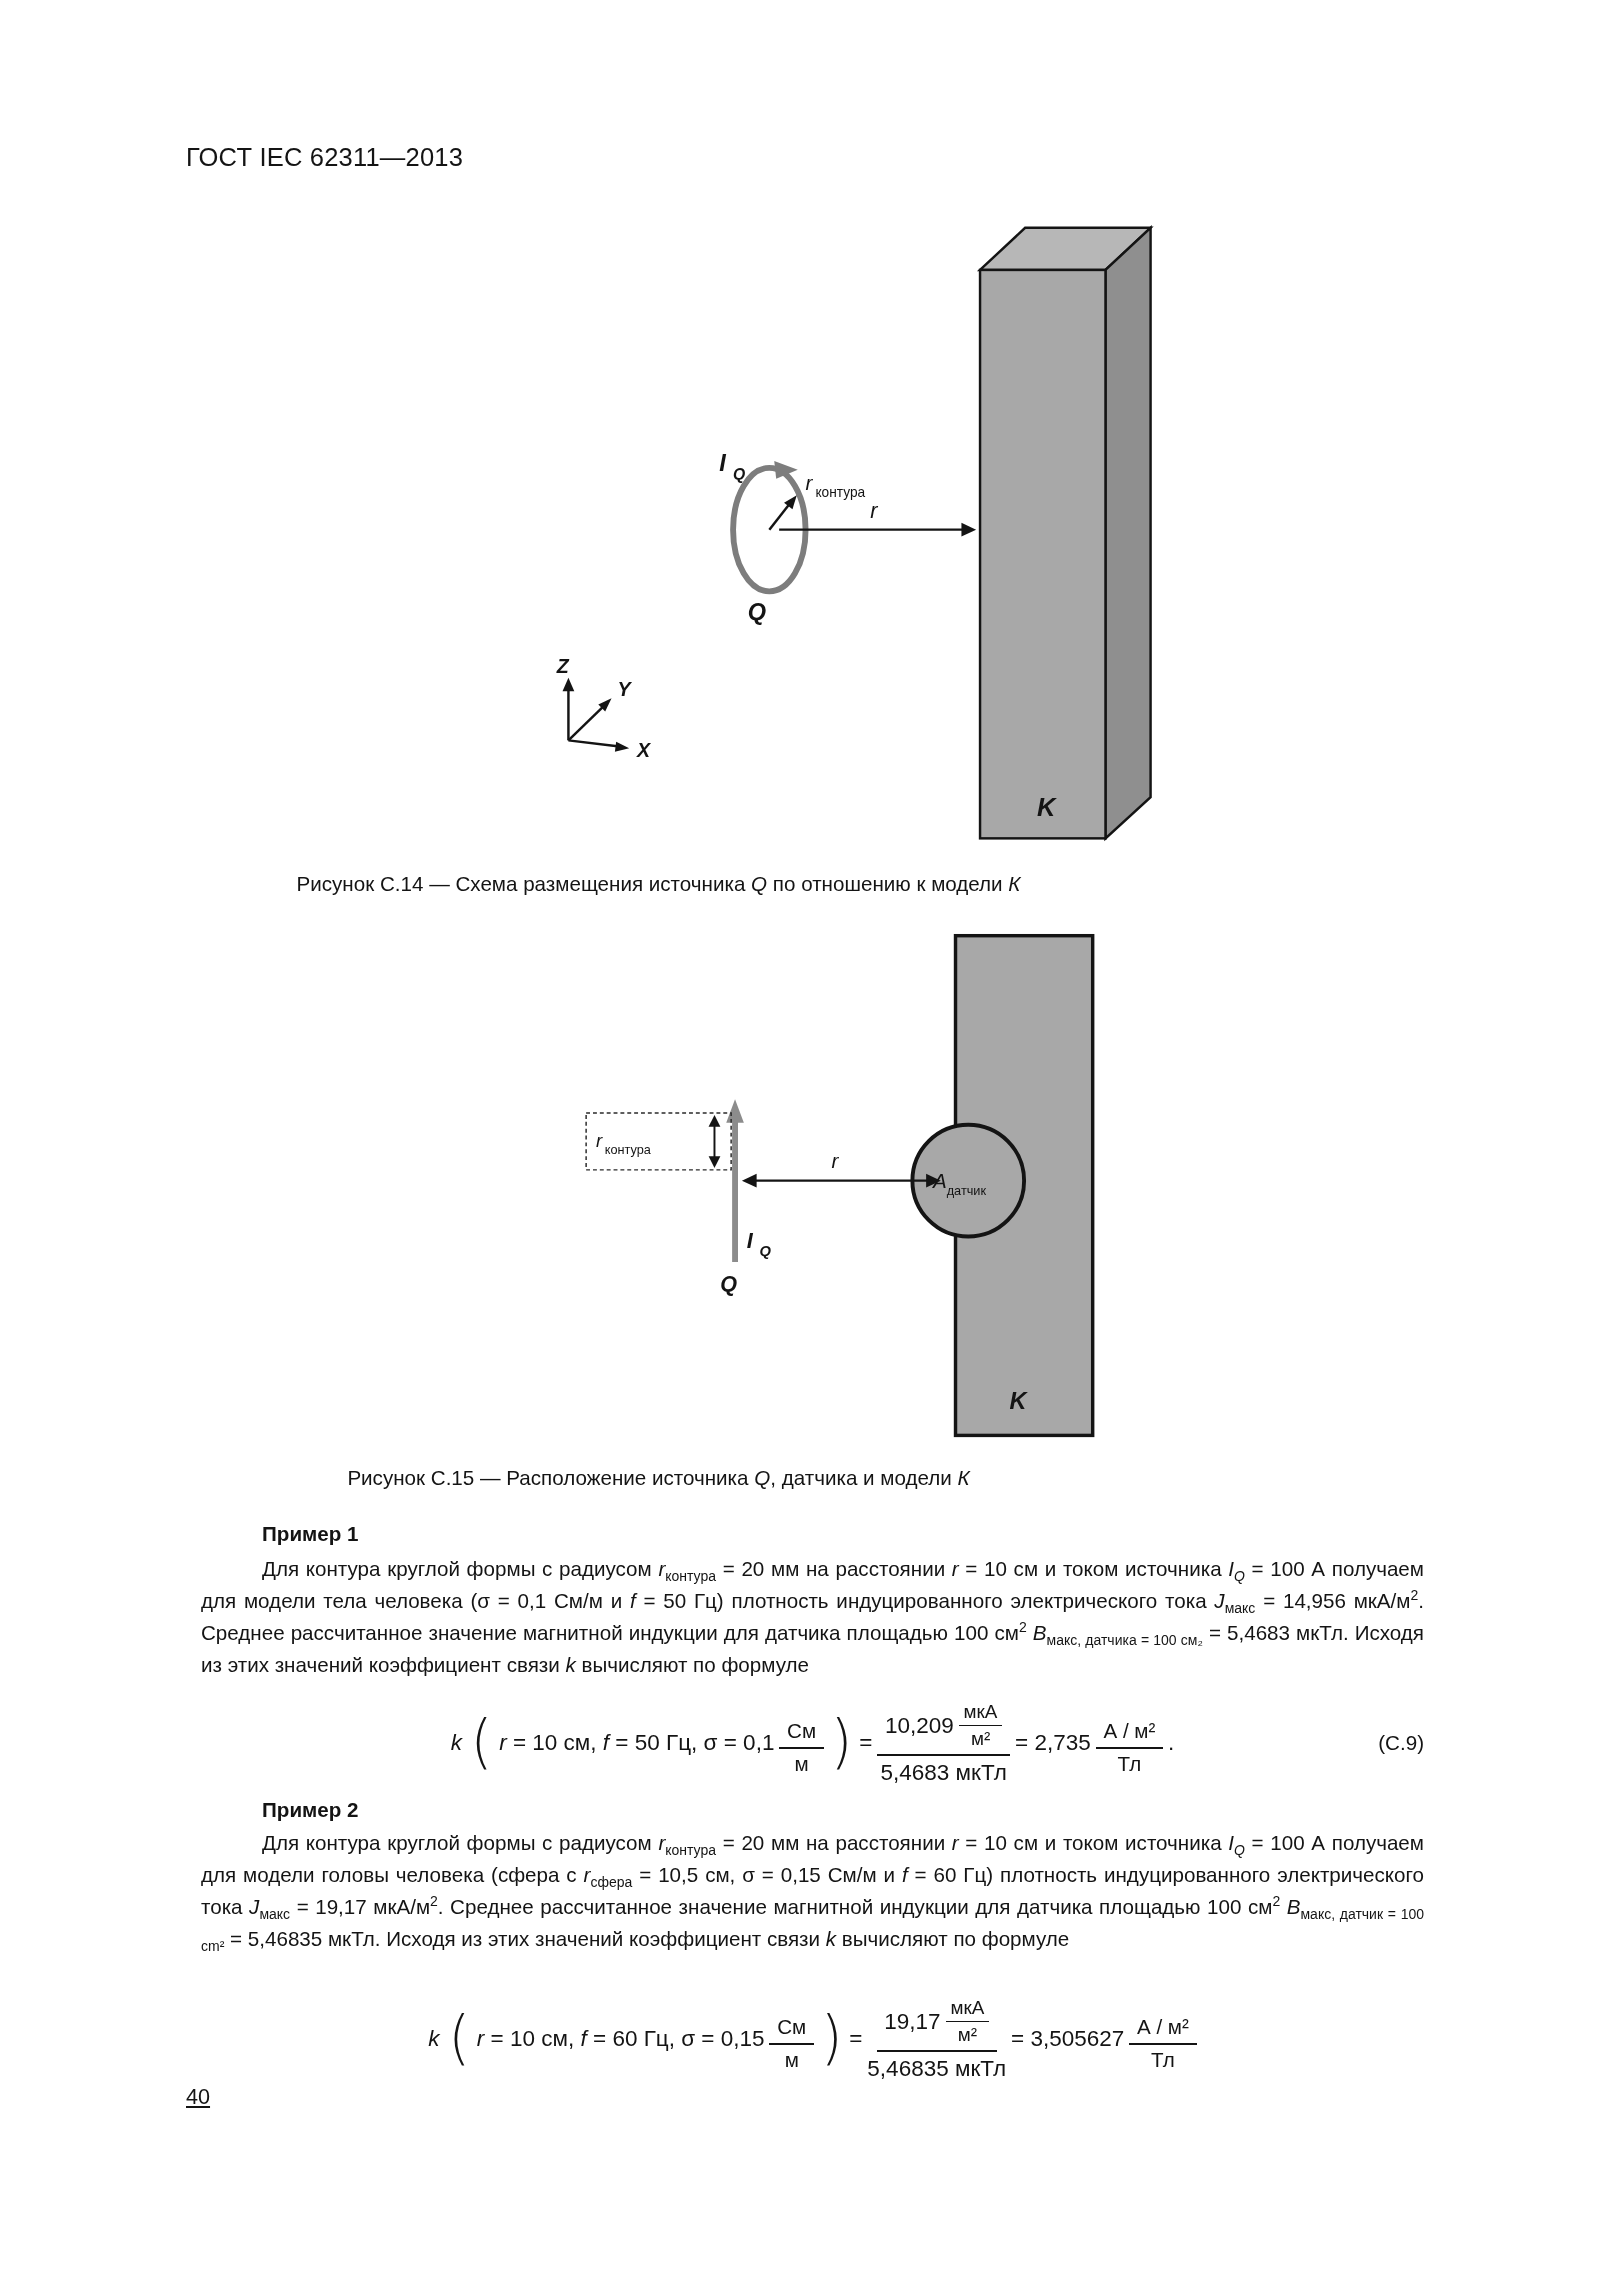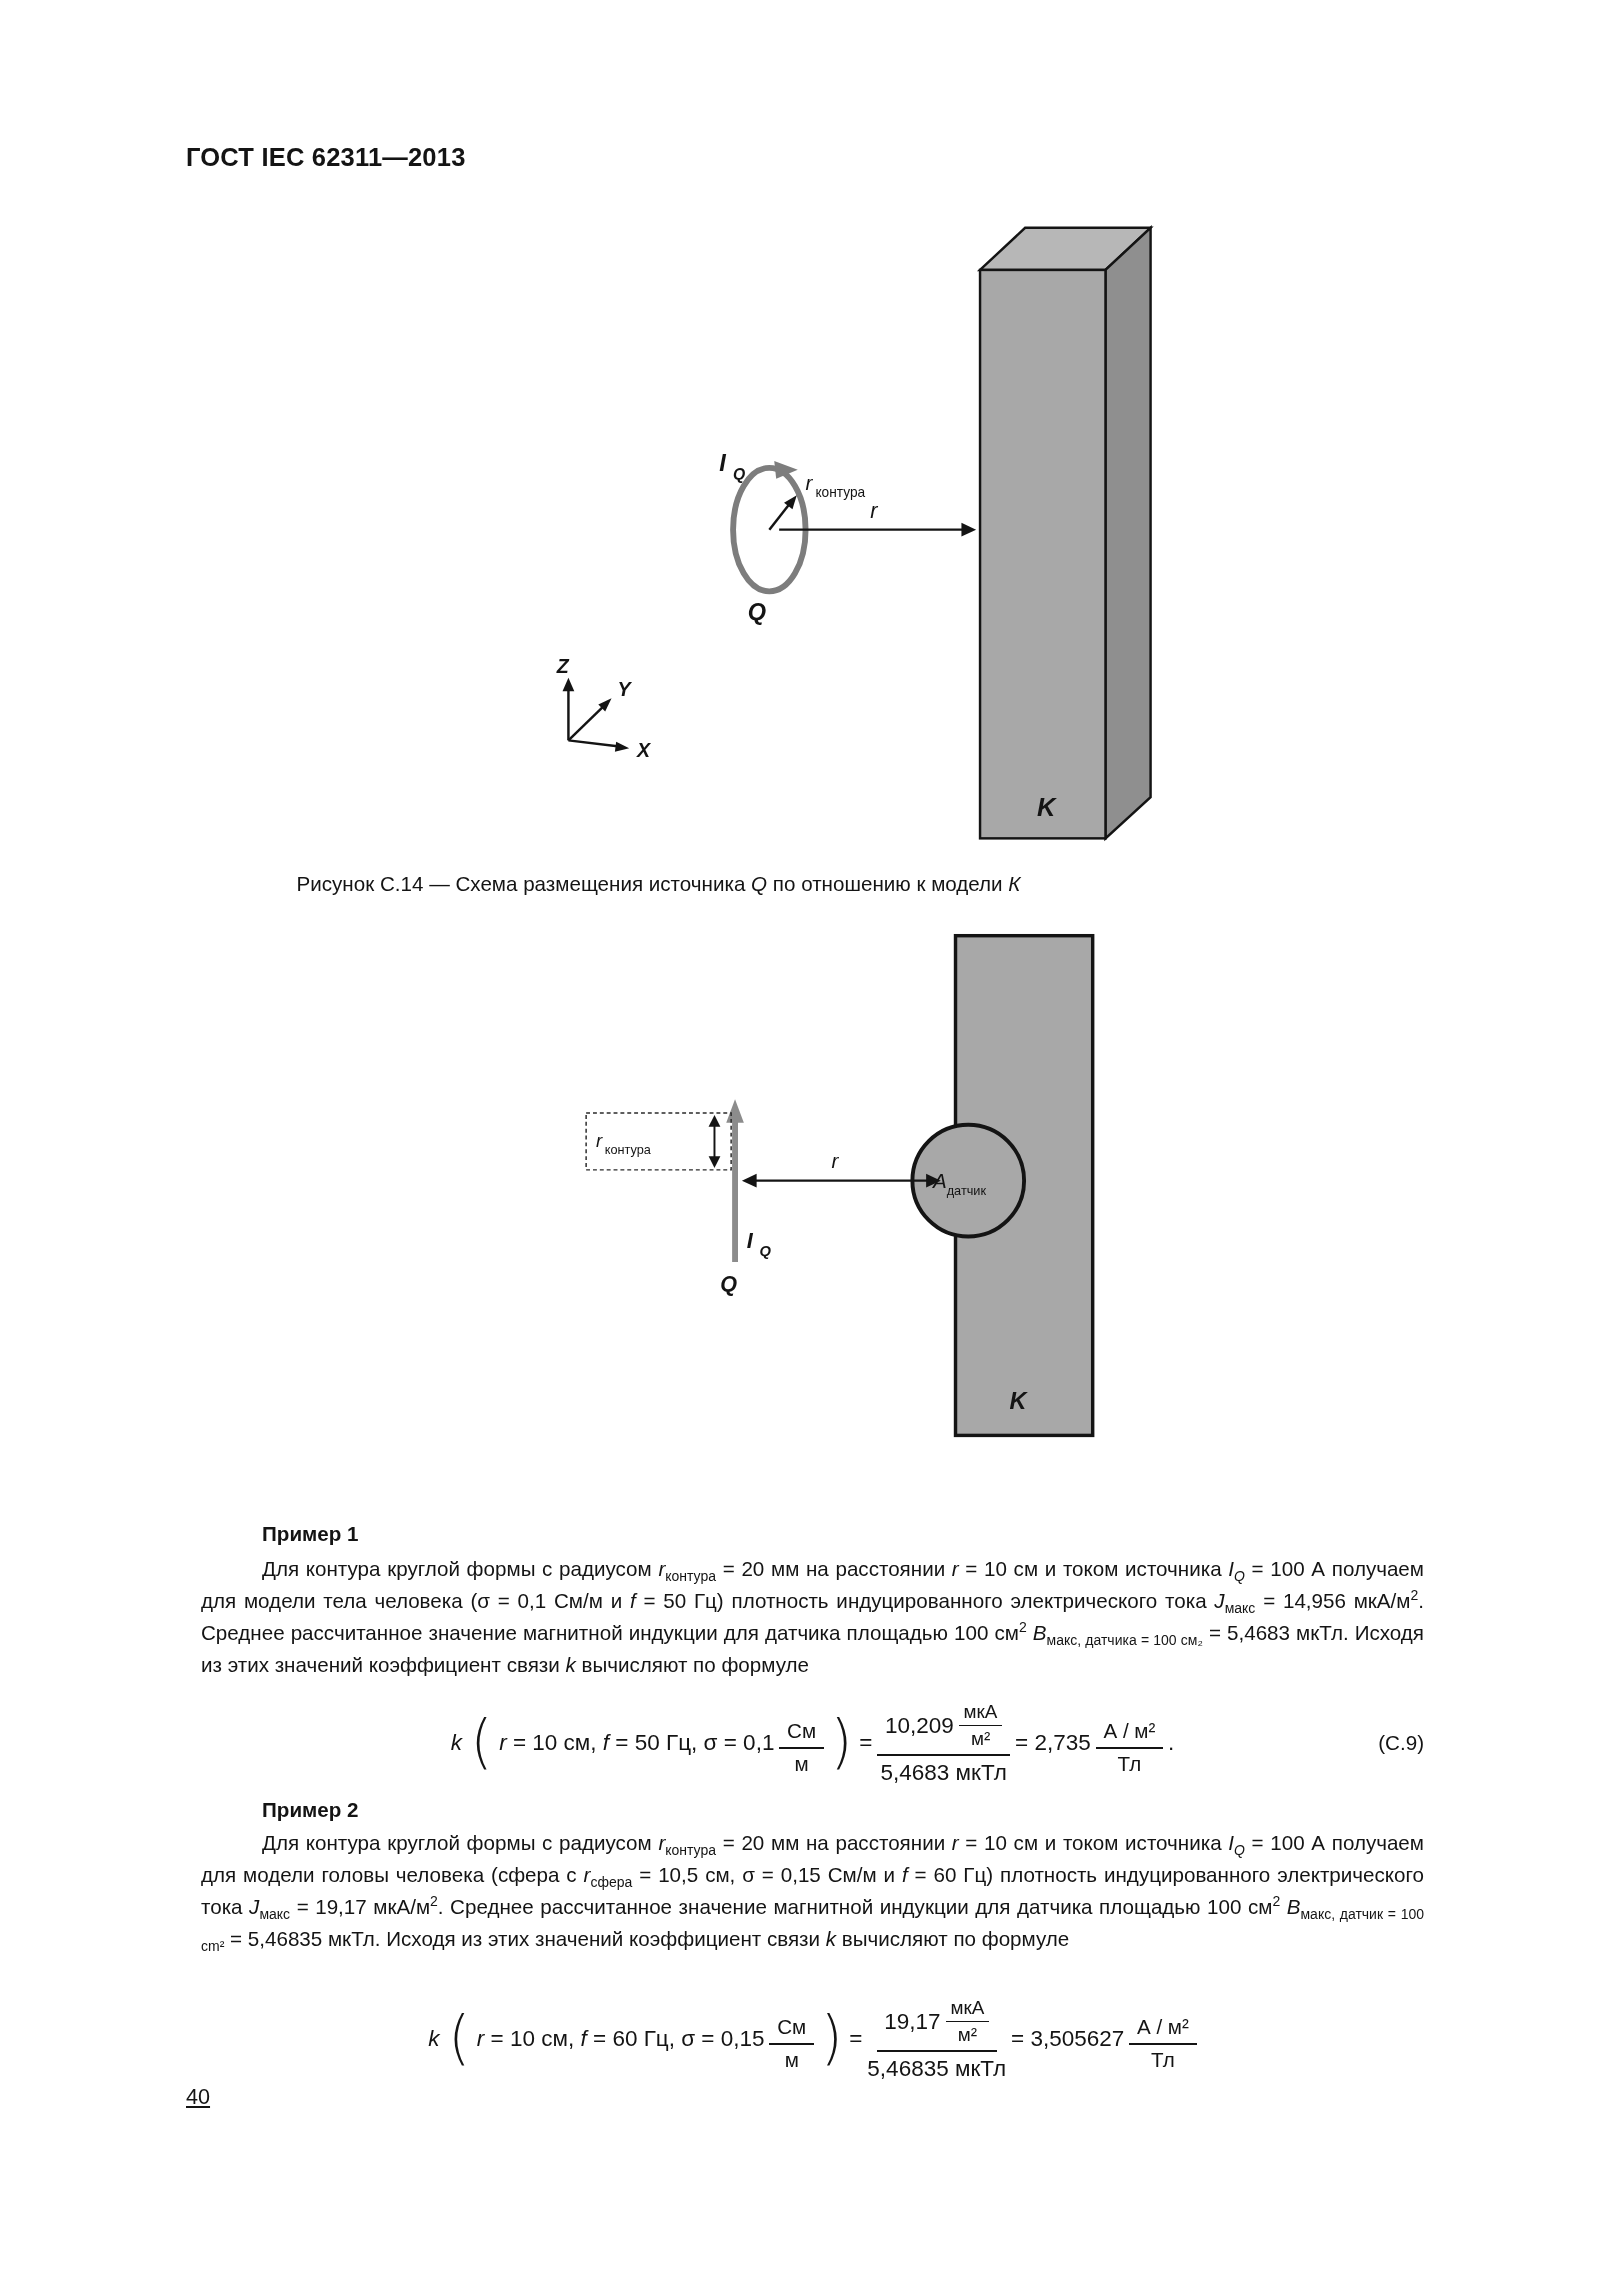--- a/index.html
+++ b/index.html
@@ -1,21 +1,21 @@
 <!DOCTYPE html>
 <html><head>
 <meta charset="utf-8">
 <style>
   html,body{margin:0;padding:0;background:#e8e8e8;}
   .page{
     position:relative;width:1621px;height:2293px;background:#ffffff;
     font-family:"Liberation Sans",sans-serif;color:#141414;overflow:hidden;margin:0 auto;
   }
   .abs{position:absolute;}
-  .doc-header{left:186px;top:143px;font-size:25.5px;font-weight:bold;letter-spacing:0.2px;}
+  .doc-header{left:186px;top:143px;font-size:25.5px;font-weight:normal;letter-spacing:0.2px;}
   .caption{left:0;width:1317px;text-align:center;font-size:20.6px;}
   .example-title{left:262px;font-size:20.6px;font-weight:bold;}
   .para{
     left:201px;width:1223px;font-size:20.6px;line-height:32px;
     text-align:justify;text-indent:61px;margin:0;
   }
   sub,sup{font-size:68%;line-height:0;}
   .page-number{left:186px;top:2084px;font-size:21.6px;text-decoration:underline;}
 
   
@@ -107,20 +107,21 @@
     <polygon points="757,265 772,258 772,272" fill="#141414"></polygon>
     <polygon points="960,265 945,258 945,272" fill="#141414"></polygon>
     <text x="852" y="252" font-size="21" font-style="italic" text-anchor="middle">r</text>
 
     <text x="762" y="334" font-size="22" font-style="italic" font-weight="bold">I</text>
     <text x="775" y="342" font-size="15" font-style="italic" font-weight="bold">Q</text>
     <text x="735" y="378" font-size="22" font-style="italic" font-weight="bold">Q</text>
     <text x="1030" y="498" font-size="24" font-style="italic" font-weight="bold">K</text>
   </svg>
 
+  <div class="abs caption" style="top:1466px"><span>Рисунок С.15 — Расположение источника </span><span style="font-style: italic;">Q</span><span>, датчика и модели </span><span style="font-style: italic;">К</span></div>
 
   <div class="abs example-title" style="top:1522px">Пример 1</div>
   <p class="abs para" style="top:1553px"><span>Для контура круглой формы с радиусом </span><span style="font-style: italic;">r</span><sub>контура</sub><span> = 20 мм на расстоянии </span><span style="font-style: italic;">r</span><span> = 10 см и током источника </span><span style="font-style: italic;">I</span><sub style="font-style: italic;">Q</sub><span> = 100 А получаем для модели тела человека (σ = 0,1 См/м и </span><span style="font-style: italic;">f</span><span> = 50 Гц) плотность индуцированного электрического тока </span><span style="font-style: italic;">J</span><sub>макс</sub><span> = 14,956 мкА/м</span><sup>2</sup><span>. Среднее рассчитанное значение магнитной индукции для датчика площадью 100 см</span><sup>2</sup><span> </span><span style="font-style: italic;">B</span><sub>макс, датчика = 100 см₂</sub><span> = 5,4683 мкТл. Исходя из этих значений коэффициент связи </span><span style="font-style: italic;">k</span><span> вычисляют по формуле</span></p>
 
   <div class="abs formula-row" style="top:1694px;height:98px">
     <div class="formula">
       <span class="sym">k</span>
       <span class="bigparen">(</span>
       <span><span style="font-style: italic;">r</span><span> = 10 см, </span><span style="font-style: italic;">f</span><span> = 50 Гц, σ = 0,1 </span></span>
       <span class="frac sm">

